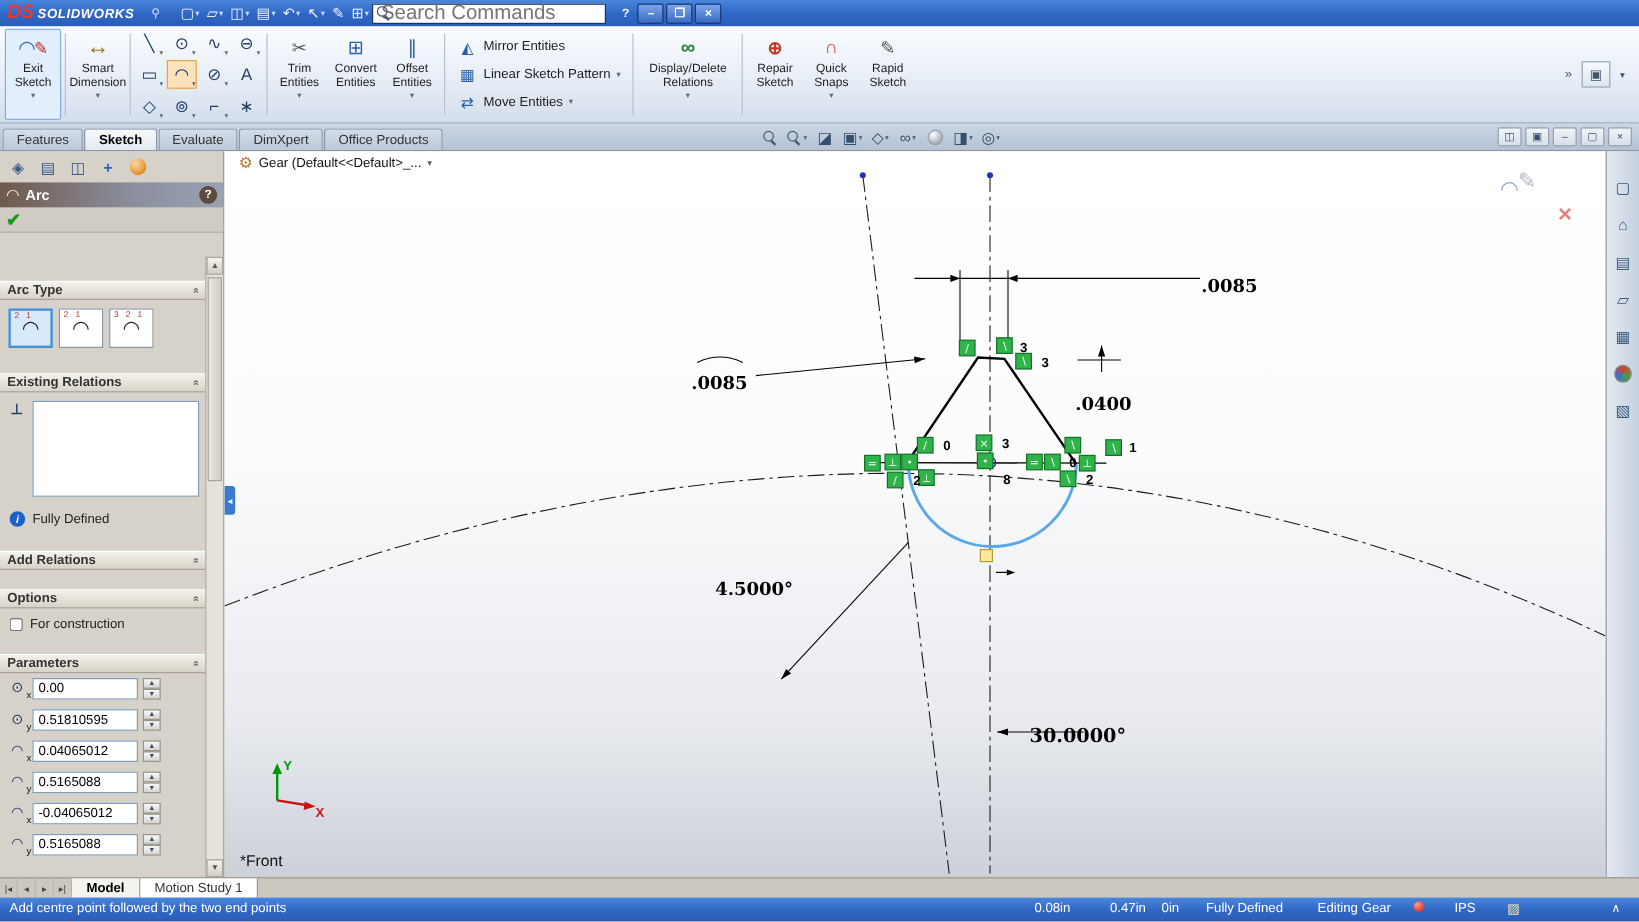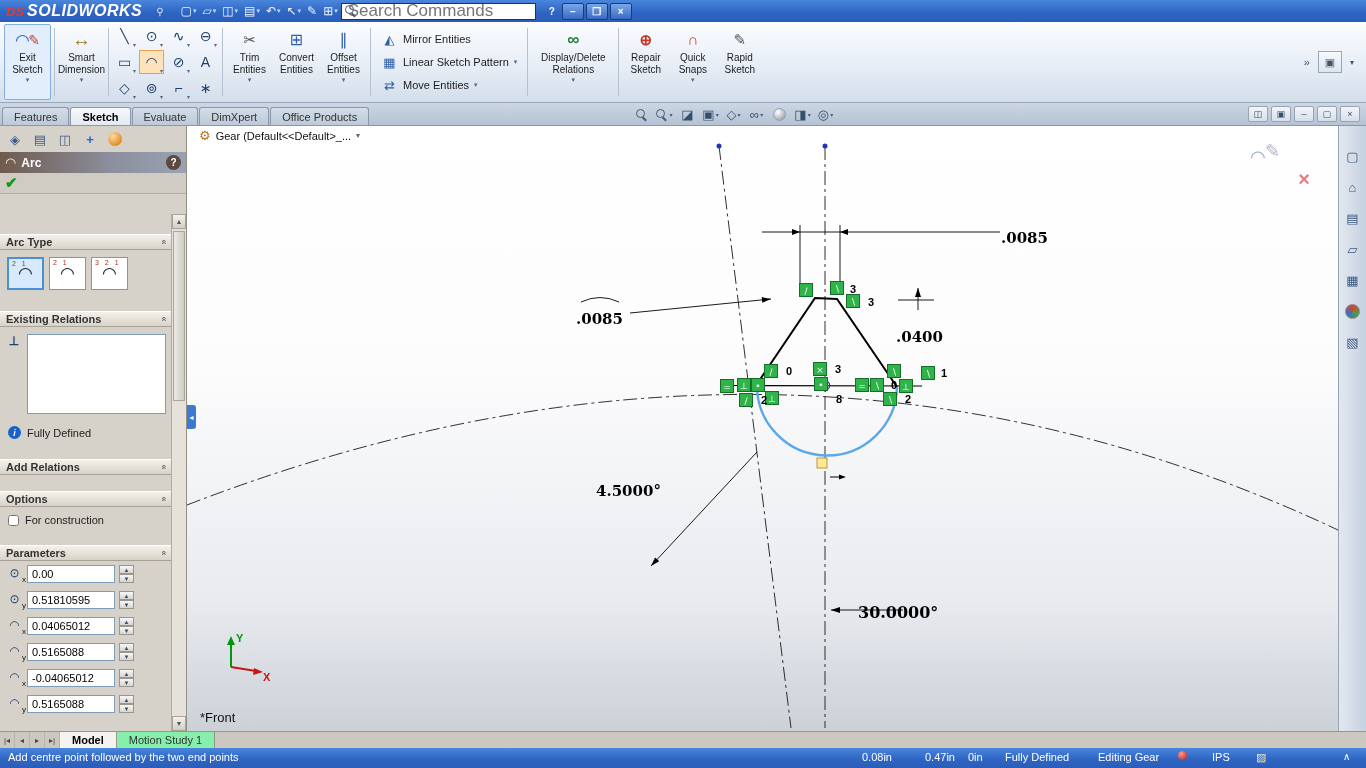--- a/index.html
+++ b/index.html
@@ -4,22 +4,22 @@
 <style>
 *{box-sizing:border-box;margin:0;padding:0}
 html,body{width:1366px;height:768px;overflow:hidden}
 body{font-family:"Liberation Sans",sans-serif;font-size:11px;color:#222;background:#d6d3cb}
 .app{position:relative;width:1366px;height:768px}
 
 
 .titlebar{position:absolute;top:0;left:0;right:0;height:22px;display:flex;align-items:center;color:#fff;
   background:linear-gradient(180deg,#4a86dc 0%,#2f66c4 55%,#2a5db8 100%)}
 .brand{display:flex;align-items:baseline;gap:3px;padding:0 10px 0 6px;font-weight:bold;font-style:italic}
-.brand-ds{color:#e8392c;font-size:13px}
-.brand-name{color:#fff;font-size:16px;letter-spacing:.5px}
+.brand-ds{color:#e8392c;font-size:16px}
+.brand-name{color:#fff;font-size:11px;letter-spacing:.5px}
 .menus{display:flex}
 .menu-item{padding:4px 8px;cursor:default}
 .pin{color:#d8e4f8;font-size:10px;margin:0 4px}
 .qbar{display:flex;align-items:center;margin-left:10px}
 .qbtn{height:18px;display:flex;align-items:center;justify-content:center;color:#eef4ff;font-size:12px;padding:0 3px}
 .qcaret{font-size:7px;color:#c8dcf8;margin-left:1px}
 .doc-title{flex:1;text-align:center;font-weight:bold;font-size:12px}
 .search{display:flex;align-items:center;background:#fff;border:1px solid #17355f;height:17px;width:195px;margin-right:8px;color:#555}
 .search .mag{margin:0 3px}
 .search input{border:0;outline:0;flex:1;font-size:17px;color:#666;background:transparent}
@@ -147,21 +147,21 @@
 
 .taskpane{position:absolute;right:0;top:0;width:28px;bottom:0;border-left:1px solid #98a4b6;
   background:linear-gradient(90deg,#e2e8f0,#c6d1e0);display:flex;flex-direction:column;align-items:center;padding-top:20px;gap:11px}
 .tpbtn{width:21px;height:20px;display:flex;align-items:center;justify-content:center;font-size:13px;color:#3a5larger0}
 .tpbtn{color:#3a5a80}
 .tp-ball{width:15px;height:15px;border-radius:50%;background:conic-gradient(#d84030,#4aa040,#3a70c8,#d84030);border:1px solid #888}
 
 
 .bottomtabs{position:absolute;top:731px;left:0;right:0;height:17px;background:#ccc8c0;border-top:1px solid #9a968c;display:flex;align-items:stretch}
 .btnav{width:15px;display:flex;align-items:center;justify-content:center;font-size:8px;color:#444;border-right:1px solid #b8b4ac}
-.btab{padding:0 12px;display:flex;align-items:center;font-size:11px;border-right:1px solid #9a968c;background:#86efac;color:#333}
+.btab{padding:0 12px;display:flex;align-items:center;font-size:11px;border-right:1px solid #9a968c;background:#ffffff;color:#333}
 .btab.active{background:#f5f3ef;font-weight:bold;color:#000}
 
 
 .statusbar{position:absolute;top:748px;left:0;right:0;height:20px;color:#fff;
   background:linear-gradient(180deg,#4a86dc 0%,#2f66c4 55%,#2a5db8 100%)}
 .statusbar span{position:absolute;top:3px;white-space:nowrap}
 .smsg{left:8px}
 .sx{left:862px}.sy{left:925px}.sz{left:968px}.sstate{left:1005px}.smode{left:1098px}
 .sdot{left:1178px;width:9px;height:9px;top:5px;border-radius:50%;background:radial-gradient(circle at 35% 30%,#ff9a8a,#c01810)}
 .sunits{left:1212px}.sicon{left:1256px;color:#ffe9a8;font-size:11px}.scollapse{left:1343px;font-size:10px}

